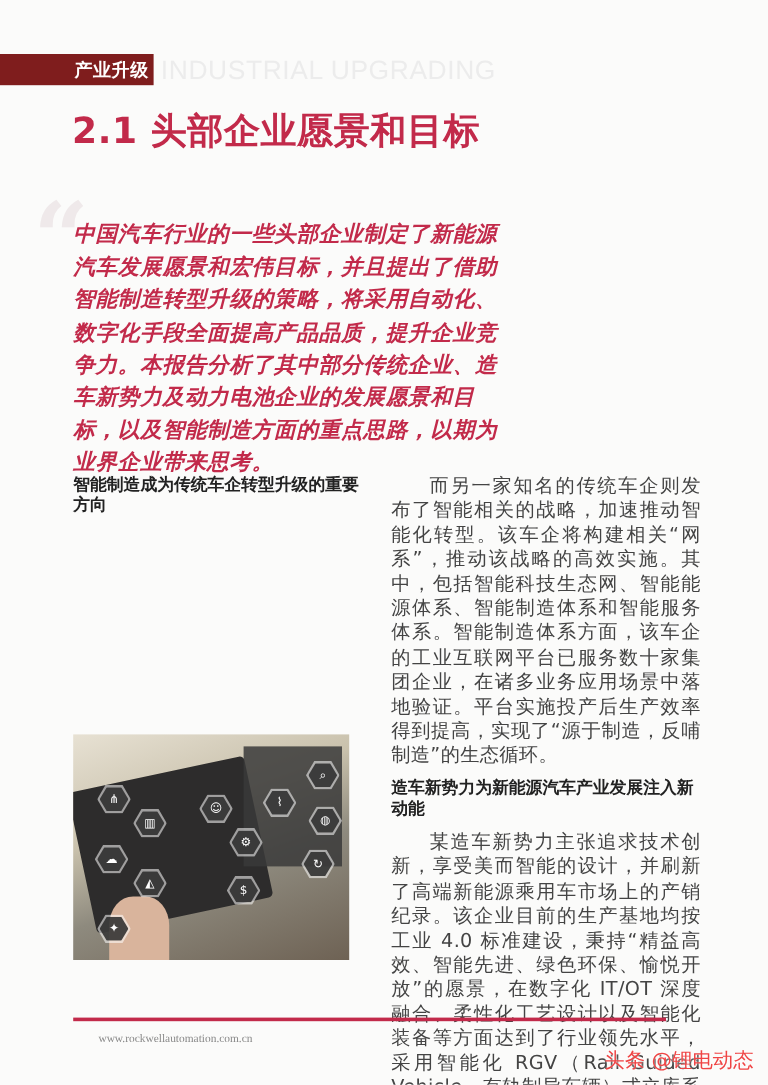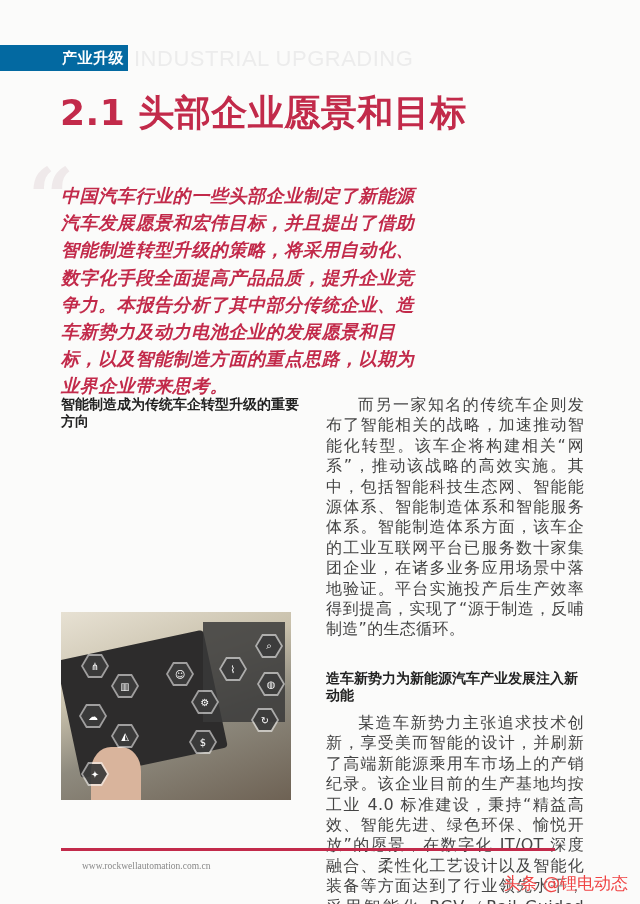--- a/index.html
+++ b/index.html
@@ -4,34 +4,34 @@
 <style>
   html, body { margin: 0; padding: 0; }
   body {
     width: 640px; height: 904px; position: relative; overflow: hidden;
     background: #fbfbfa;
     font-family: "DejaVu Sans", "Liberation Sans", sans-serif;
     color: #333;
   }
   .section-bar {
     position: absolute; left: 0; top: 45px; width: 128px; height: 26px;
-    background: #0369a1;
+    background: #7f1d1d;
   }
   .section-bar-label {
     position: absolute; right: 4px; top: 4px;
     color: #fff; font-weight: bold; font-size: 15px; letter-spacing: 0.5px;
   }
   .section-watermark {
     position: absolute; left: 134px; top: 46px;
     font-family: "Liberation Sans", sans-serif;
     font-size: 22px; color: #ececec; letter-spacing: 0.5px; white-space: nowrap;
   }
   .page-title {
     position: absolute; left: 60px; top: 89px;
-    font-size: 36px; font-weight: bold; color: #c22a4a; letter-spacing: 0.5px;
+    font-size: 30px; font-weight: bold; color: #c22a4a; letter-spacing: 0.5px;
     white-space: nowrap;
   }
   .quote-mark {
     position: absolute; left: 28px; top: 158px;
     font-family: "DejaVu Serif", serif; font-size: 80px; line-height: 1;
     color: #efe9ea; font-weight: bold;
   }
   .intro {
     position: absolute; left: 61px; top: 182px; width: 360px;
     font-size: 18px; line-height: 27.2px; font-weight: bold; font-style: italic;
@@ -41,21 +41,21 @@
   .col-left { left: 61px; top: 396px; }
   .col-right { left: 326px; top: 395px; width: 258px; }
   .sub-heading {
     font-size: 14px; font-weight: bold; color: #222; line-height: 17px; margin: 0 0 9px 0;
   }
   .para {
     font-size: 16px; line-height: 20.4px; color: #444; text-indent: 2em; margin: 0;
     letter-spacing: 0.5px; text-align: justify;
   }
   .col-right .para { letter-spacing: 0.3px; }
-  .right-heading-2 { margin-top: 30px; }
+  .right-heading-2 { margin-top: 9px; }
   .photo {
     position: absolute; left: 61px; top: 612px; width: 230px; height: 188px;
     overflow: hidden;
     background: linear-gradient(160deg, #e7e1d3 0%, #c9c1ac 35%, #8e8a7e 60%, #6e6254 100%);
   }
   .photo .tablet {
     position: absolute; left: 6px; top: 32px; width: 150px; height: 120px;
     background: #2d2c2c; transform: rotate(-12deg); border-radius: 4px;
   }
   .photo .screen {

